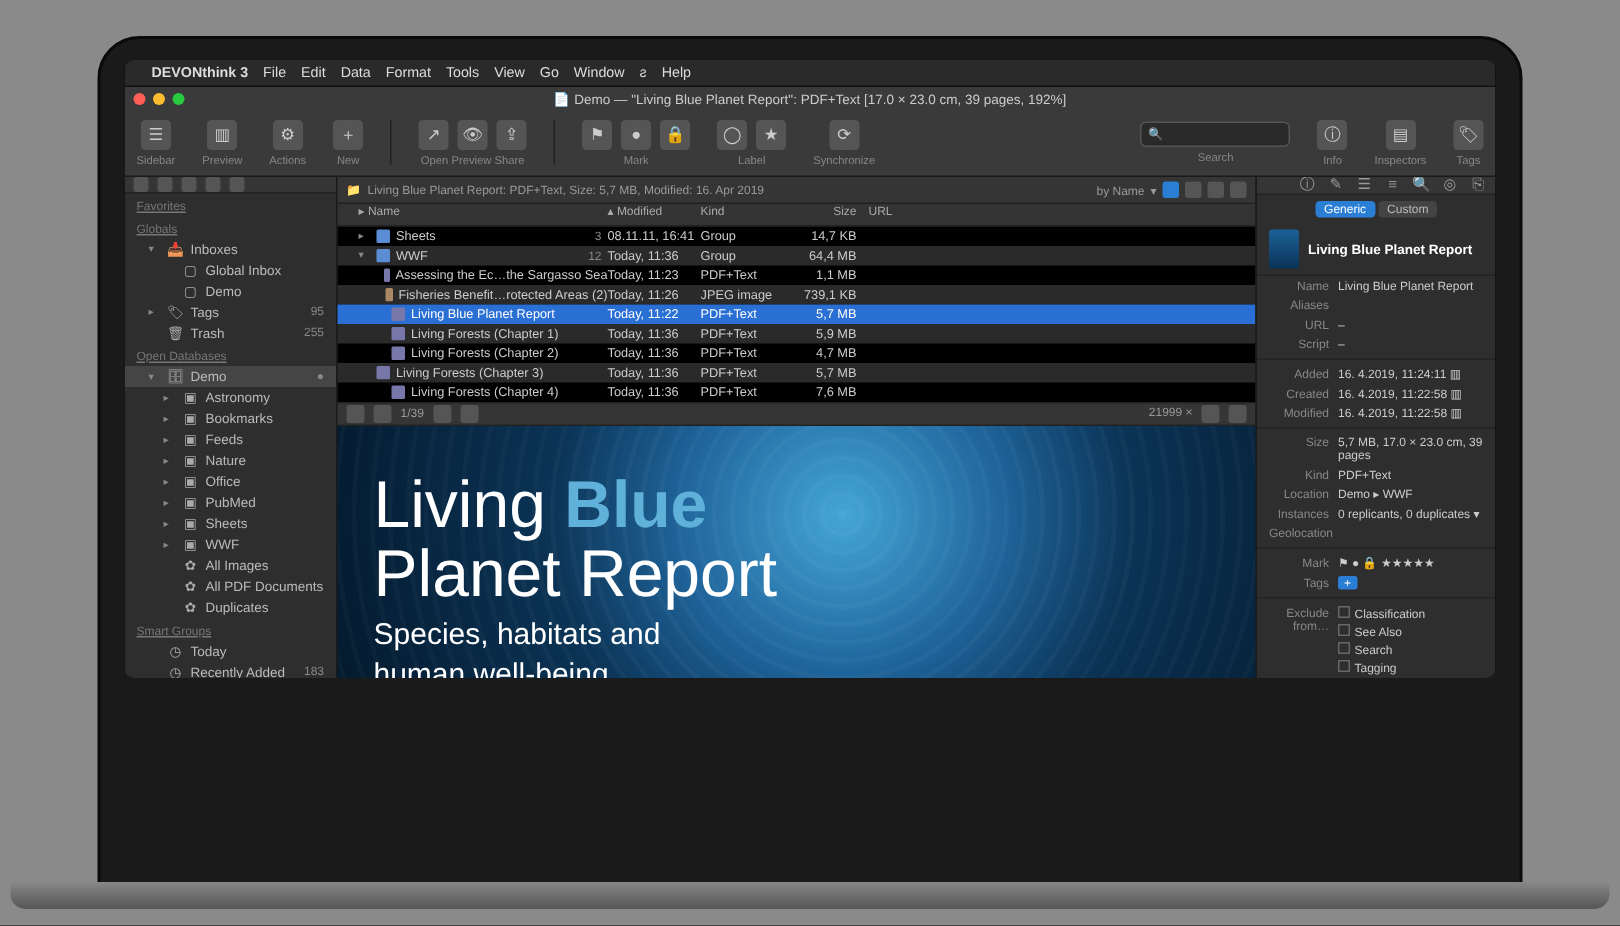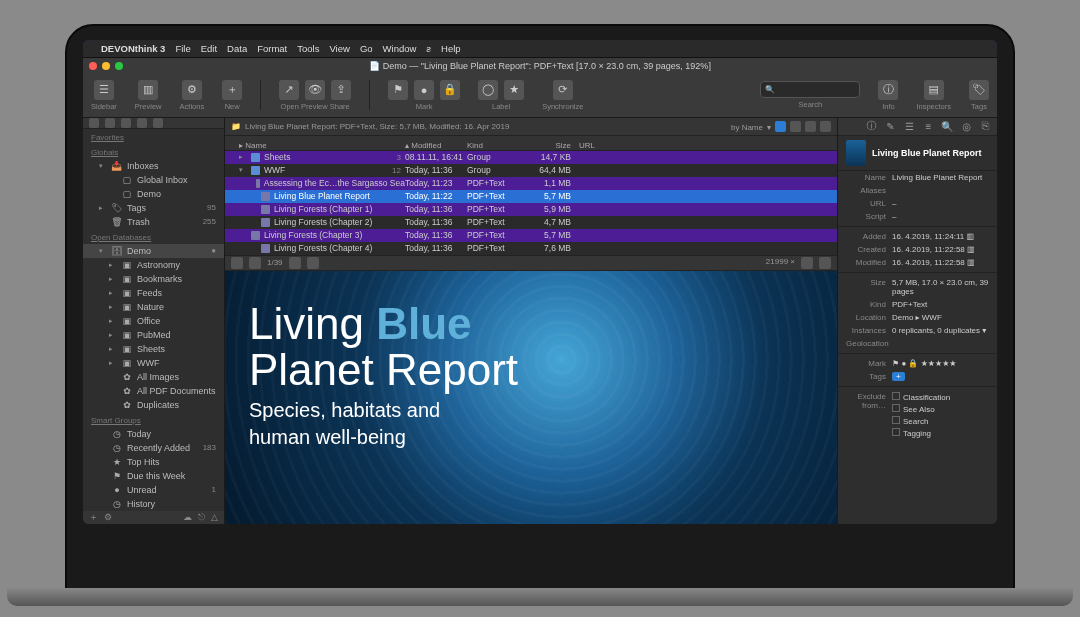--- a/index.html
+++ b/index.html
@@ -1,19 +1,19 @@
 <!DOCTYPE html>
 <html><head>
 <meta charset="utf-8">
 <style>
 * { box-sizing: border-box; margin: 0; padding: 0; font-family: -apple-system, "Helvetica Neue", Arial, sans-serif; }
 body { background: #8a8a8a; display: flex; align-items: center; justify-content: center; height: 617px; width: 1080px; overflow: hidden; }
 .laptop-frame { width: 950px; height: 570px; background: #1a1a1a; border-radius: 28px 28px 0 0; padding: 14px 16px 0 16px; position: relative; border: 2px solid #0a0a0a; }
 .laptop-base { position: absolute; bottom: -14px; left: -60px; right: -60px; height: 18px; background: linear-gradient(#888,#555); border-radius: 0 0 10px 10px; }
-.screen { width: 100%; height: 484px; background: #4c1d95; border-radius: 6px; overflow: hidden; display: flex; flex-direction: column; font-size: 9px; color: #bbb; }
+.screen { width: 100%; height: 412px; background: #000000; border-radius: 6px; overflow: hidden; display: flex; flex-direction: column; font-size: 9px; color: #bbb; }
 
 
 .menubar { background: #2a2a2a; height: 18px; display: flex; align-items: center; gap: 10px; padding: 0 8px; color: #ddd; font-size: 9.5px; border-bottom: 1px solid #111; }
 .menubar .apple { font-size: 11px; }
 .menubar .appname { font-weight: 600; }
 
 
 .titlebar { background: #3a3a3a; height: 16px; display: flex; align-items: center; justify-content: center; color: #ccc; font-size: 9px; position: relative; }
 .traffic { position: absolute; left: 6px; display: flex; gap: 5px; }
 .traffic span { width: 8px; height: 8px; border-radius: 50%; }
@@ -40,21 +40,21 @@
 .sb-item.sel{background:#454545}
 .sb-ico{width:10px;height:10px;display:inline-flex;align-items:center;justify-content:center;font-size:9px;color:#aaa}
 .sb-footer{height:18px;background:#353535;margin-top:auto;display:flex;align-items:center;gap:6px;padding:0 6px;color:#888}
 
 .center { flex: 1; display: flex; flex-direction: column; min-width: 0; }
 .pathbar { height: 18px; background: #353535; display: flex; align-items: center; padding: 0 6px; font-size: 8px; color: #999; border-bottom:1px solid #222;}
 .pathbar .right{margin-left:auto;display:flex;gap:4px;align-items:flex-end}
 .view-sq{width:11px;height:11px;background:#555;border-radius:2px}
 .view-sq.active{background:#2a7fd4}
 
-.list-header { height: 15px; background: #333; display: flex; align-items: flex-end; font-size: 8px; color: #aaa; border-bottom:1px solid #222;}
+.list-header { height: 15px; background: #333; display: flex; align-items: flex-start; font-size: 8px; color: #aaa; border-bottom:1px solid #222;}
 .col-name{flex:0 0 180px;padding-left:14px}
 .col-mod{flex:0 0 62px}
 .col-kind{flex:0 0 62px}
 .col-size{flex:0 0 50px;text-align:right;padding-right:8px}
 .col-url{flex:1}
 
 .file-list { flex: 0 0 auto; }
 .row { display: flex; align-items: center; height: 13px; font-size: 8.5px; color: #ccc; }
 .row:nth-child(even){background:#2a2a2a}
 .row.sel{background:#2a6fd4;color:#fff}
@@ -407,20 +407,31 @@
               <span class="name-cell" style="padding-left:24px">
                 <span class="tri"></span>
                 <span class="fico pdf"></span>
                 <span>Assessing the Ec…the Sargasso Sea</span>
               </span>
               <span class="mod-cell">Today, 11:23</span>
               <span class="kind-cell">PDF+Text</span>
               <span class="size-cell">1,1 MB</span>
               <span class="url-cell"></span>
             </div>
+            <div class="row">
+              <span class="name-cell" style="padding-left:24px">
+                <span class="tri"></span>
+                <span class="fico jpg"></span>
+                <span>Fisheries Benefit…rotected Areas (2)</span>
+              </span>
+              <span class="mod-cell">Today, 11:26</span>
+              <span class="kind-cell">JPEG image</span>
+              <span class="size-cell">739,1 KB</span>
+              <span class="url-cell"></span>
+            </div>
             <div class="row sel">
               <span class="name-cell" style="padding-left:24px">
                 <span class="tri"></span>
                 <span class="fico pdf"></span>
                 <span>Living Blue Planet Report</span>
               </span>
               <span class="mod-cell">Today, 11:22</span>
               <span class="kind-cell">PDF+Text</span>
               <span class="size-cell">5,7 MB</span>
               <span class="url-cell"></span>
@@ -496,20 +507,24 @@
     <div class="inspector">
       <div class="insp-top">
         <span class="insp-ico">ⓘ</span>
         <span class="insp-ico">✎</span>
         <span class="insp-ico">☰</span>
         <span class="insp-ico">≡</span>
         <span class="insp-ico">🔍</span>
         <span class="insp-ico">◎</span>
         <span class="insp-ico">⎘</span>
       </div>
+      <div class="insp-tabs">
+        <span class="insp-tab active">Generic</span>
+        <span class="insp-tab">Custom</span>
+      </div>
       <div class="insp-header">
         <div class="insp-thumb"></div>
         <div class="insp-title">Living Blue Planet Report</div>
       </div>
       <div id="insp-rows">
             <div class="insp-row">
               <div class="insp-label">Name</div>
               <div class="insp-val">Living Blue Planet Report</div>
             </div>
             <div class="insp-row">

